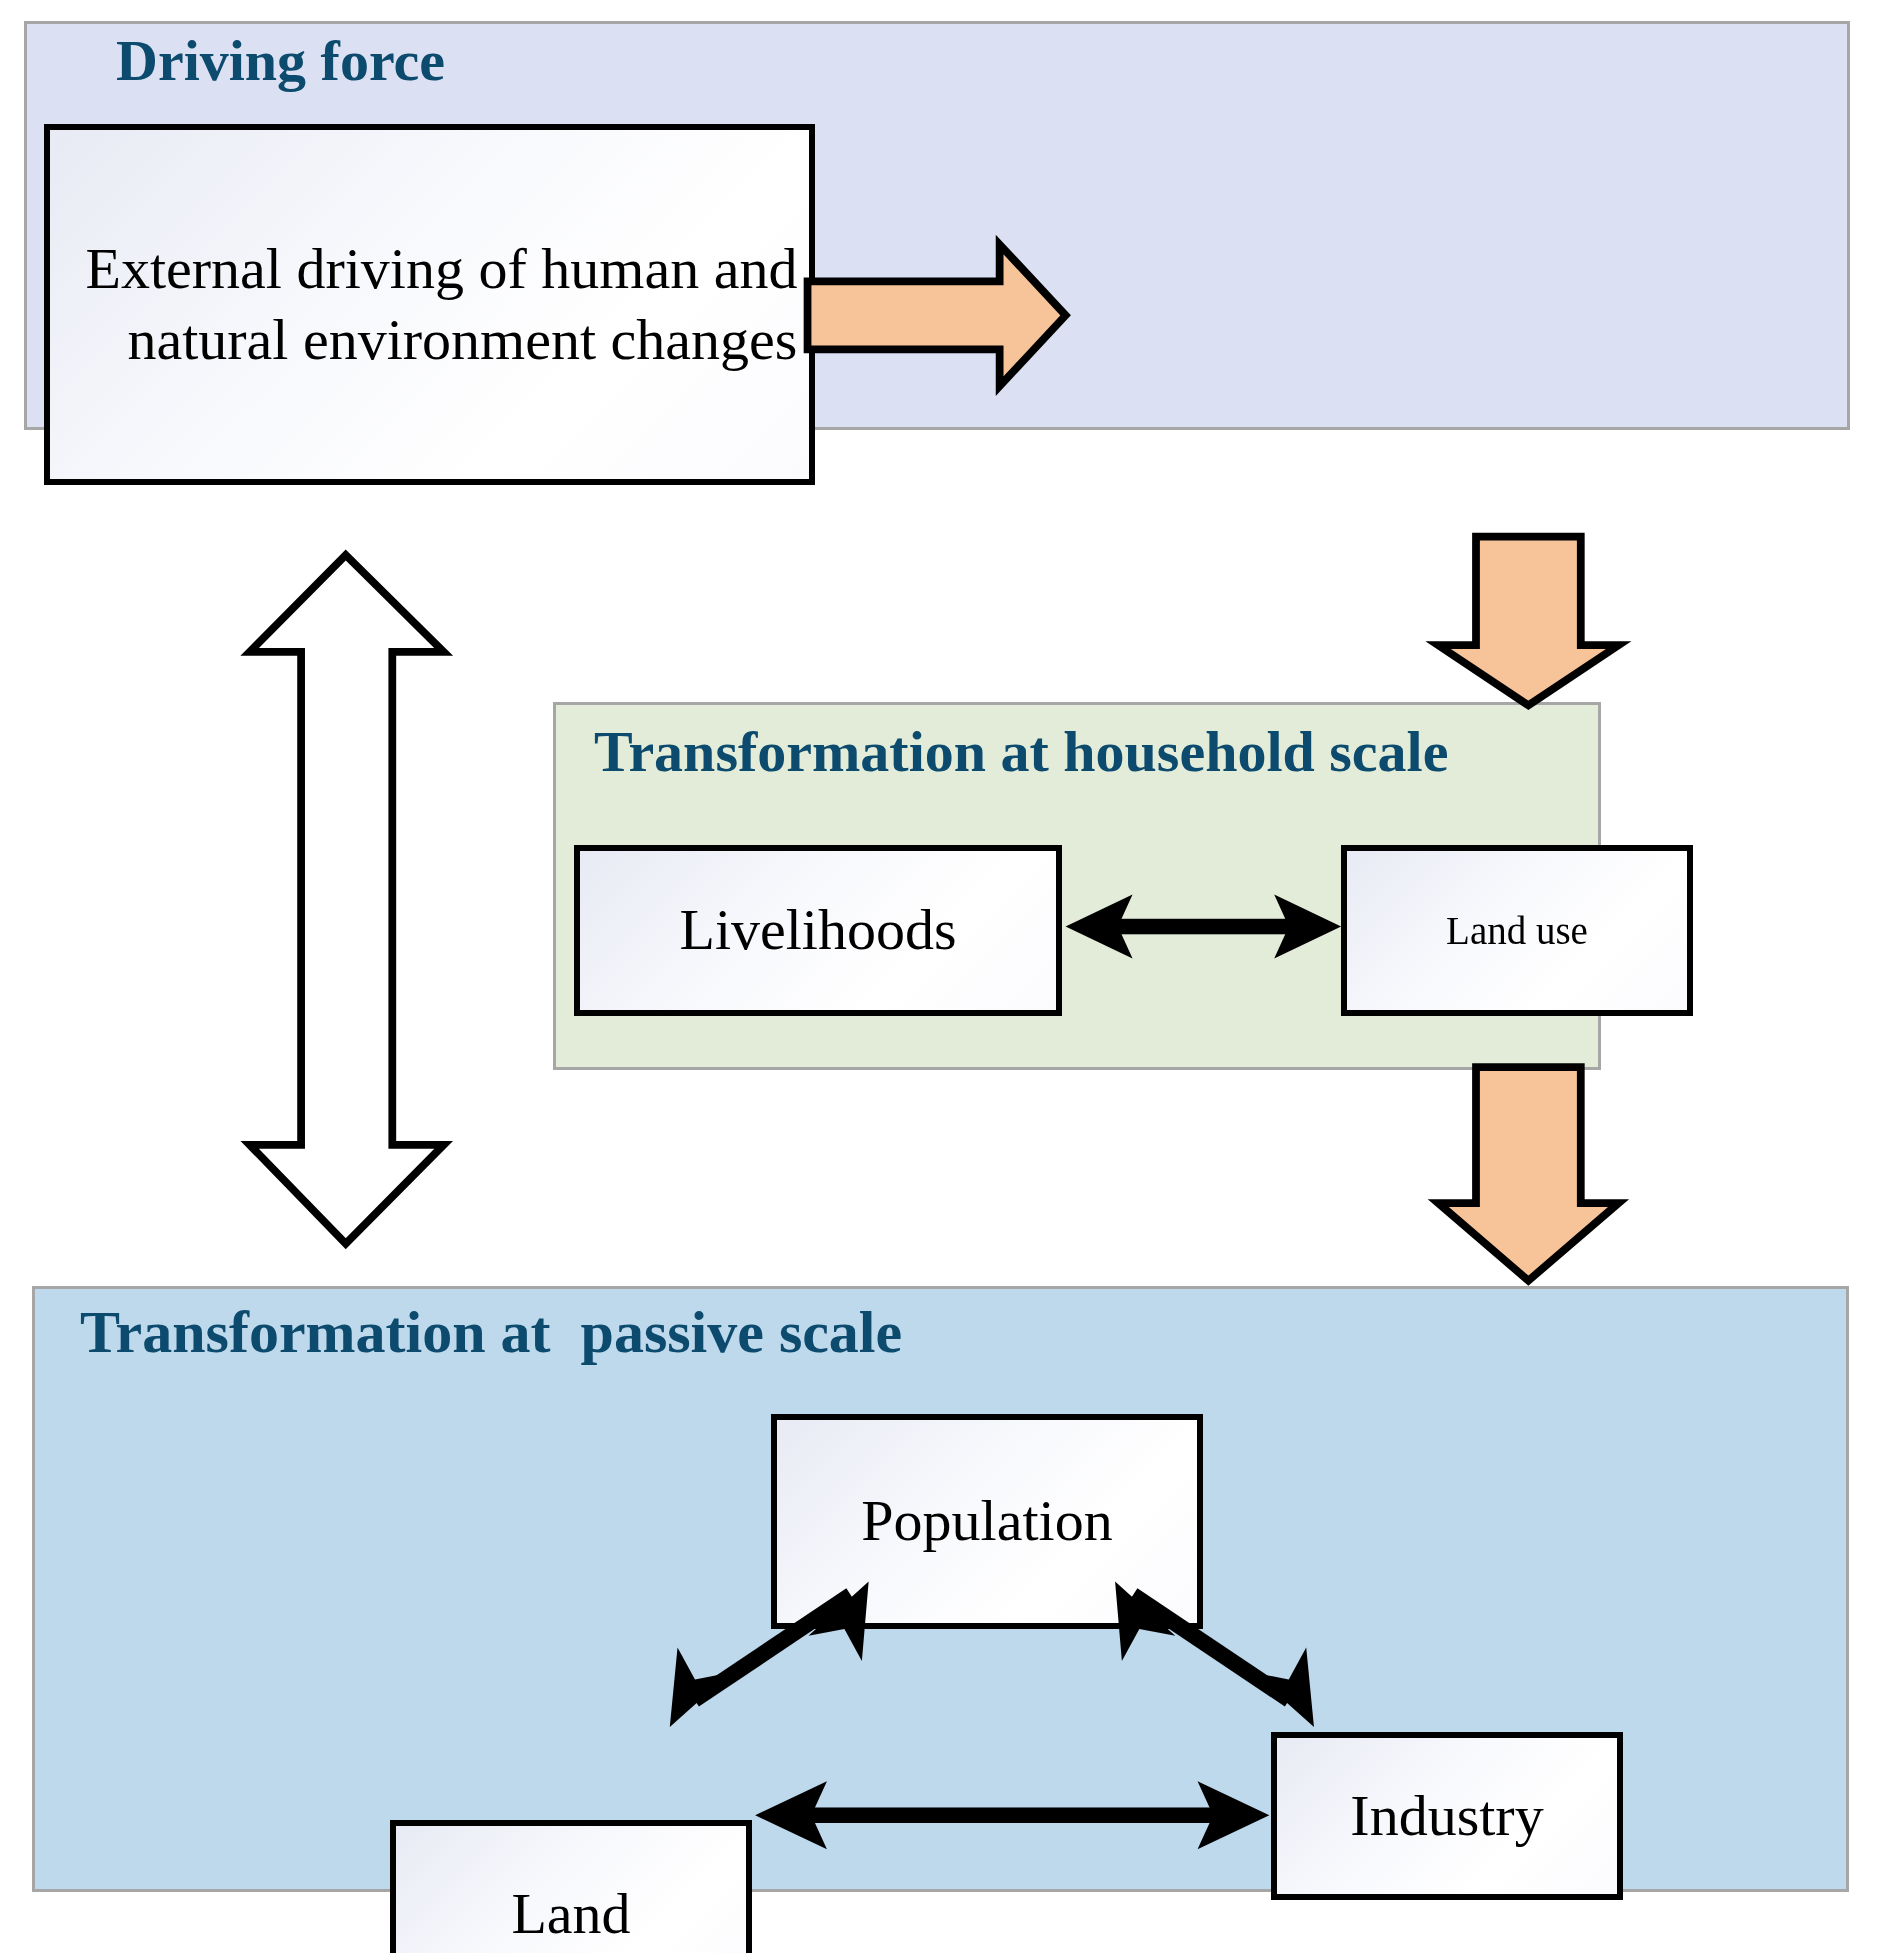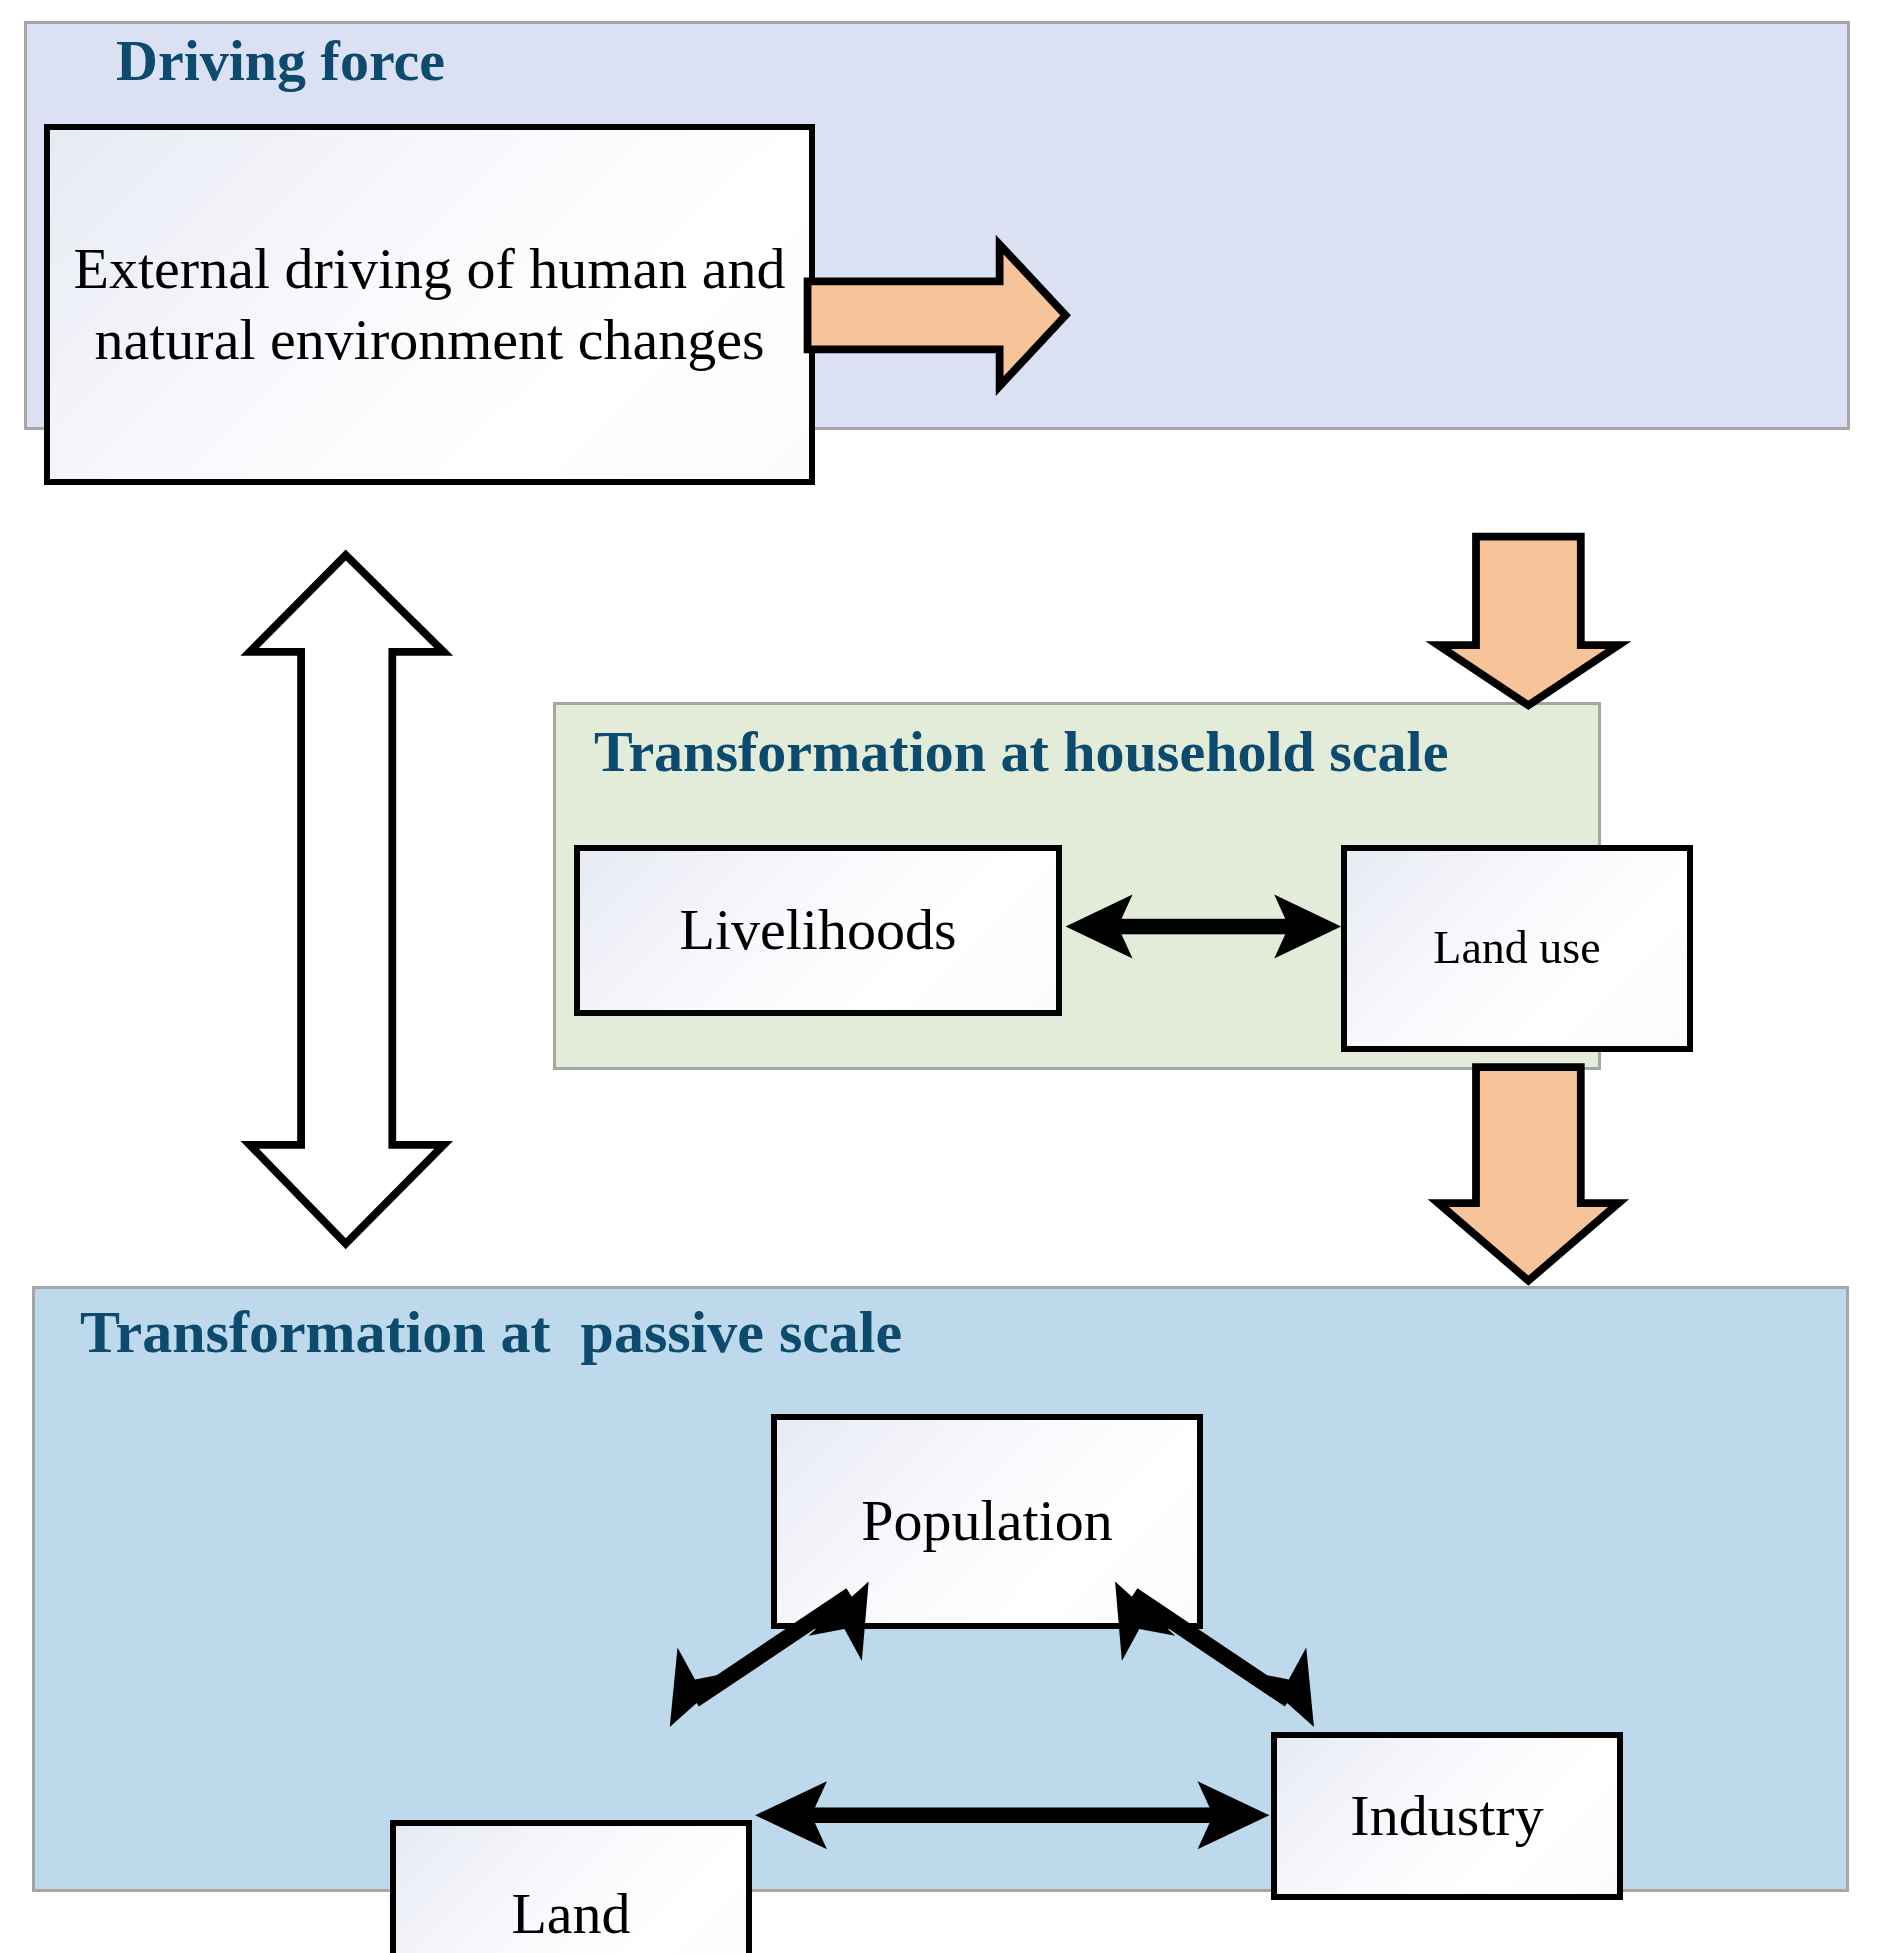--- a/index.html
+++ b/index.html
@@ -17,28 +17,28 @@
   #panel-household{left:553px;top:702px;width:1048px;height:368px;background:#e2ecd8;}
   #panel-regional{left:32px;top:1286px;width:1817px;height:606px;background:#bed8ec;}
 
   #title-driving{left:116px;top:27px;font-size:58px;}
   #title-household{left:594px;top:718px;font-size:58px;}
   #title-regional{left:80px;top:1298px;font-size:60px;}
 
   
   .node{position:absolute;box-sizing:border-box;border:6.8px solid #000;
         background:linear-gradient(135deg,#e8eaf4 0%,#f7f8fc 38%,#ffffff 70%,#fbfbfe 100%);
-        display:flex;align-items:center;justify-content:center;text-align:center;
+        display:flex;align-items:center;justify-content:center;text-align:right;
         color:#000;line-height:1.22;}
   .node span{display:block;padding:0 11.6px;}
 
   #node-external{left:44px;top:124px;width:771px;height:361px;font-size:58px;}
   #node-adapt   {left:1038px;top:124px;width:774px;height:361px;font-size:58px;}
   #node-livelihoods{left:574px;top:845px;width:488px;height:171px;font-size:58px;}
-  #node-landuse  {left:1341px;top:845px;width:352px;height:207px;font-size:46px;}
+  #node-landuse  {left:1341px;top:845px;width:352px;height:171px;font-size:39px;}
   #node-population{left:771px;top:1414px;width:432px;height:215px;font-size:58px;}
   #node-land     {left:390px;top:1820px;width:362px;height:188px;font-size:58px;}
   #node-industry {left:1271px;top:1732px;width:352px;height:168px;font-size:58px;}
 
   
   #arrows{position:absolute;left:0;top:0;width:1878px;height:1953px;
           pointer-events:none;}
   .arrow-orange{fill:#f7c49a;stroke:#000;stroke-width:8;stroke-linejoin:miter;}
   .arrow-white{fill:#ffffff;stroke:#000;stroke-width:8;stroke-linejoin:miter;}
   .arrow-black{fill:#000;stroke:none;}

